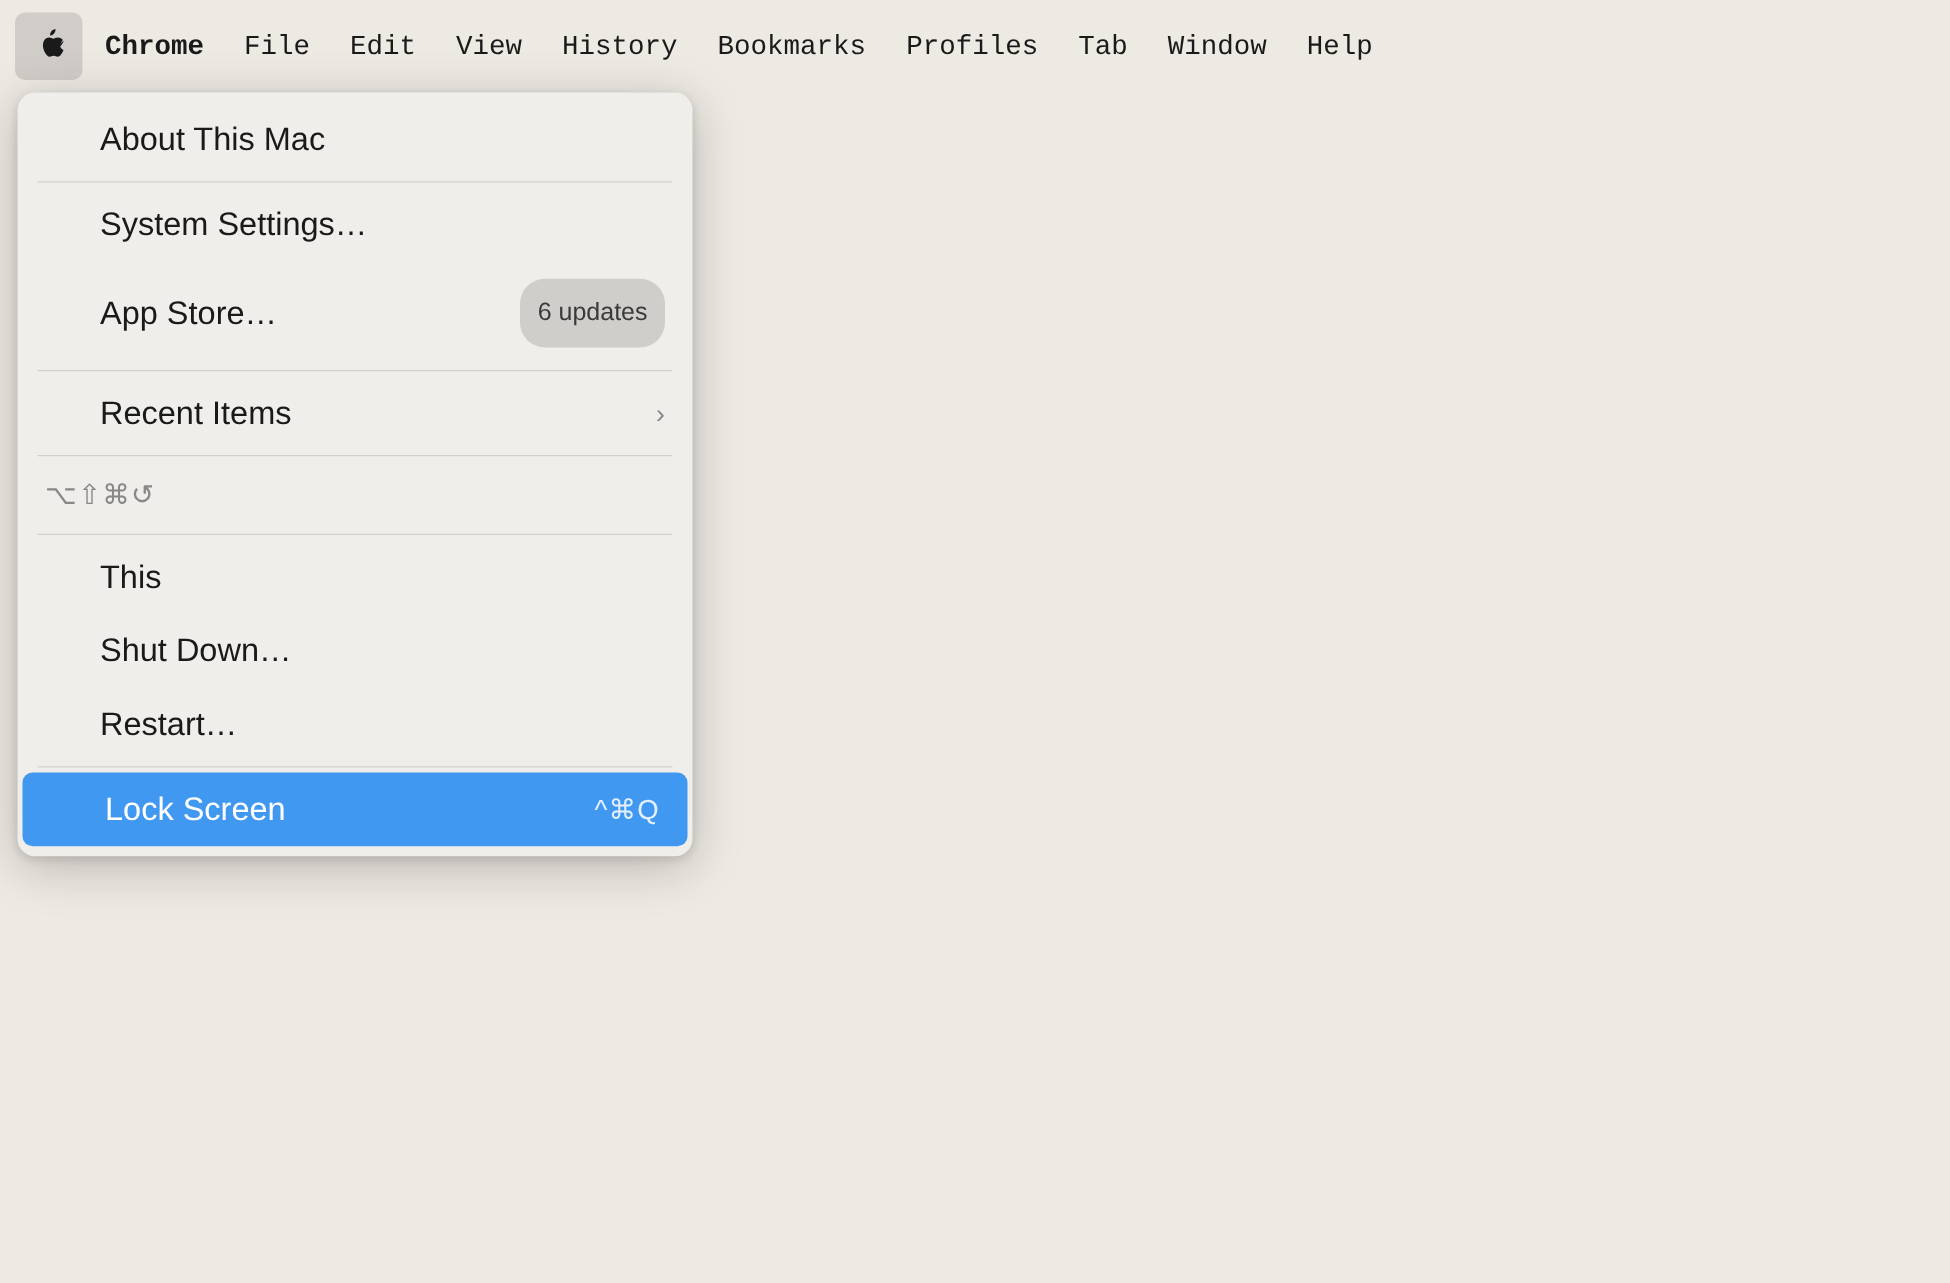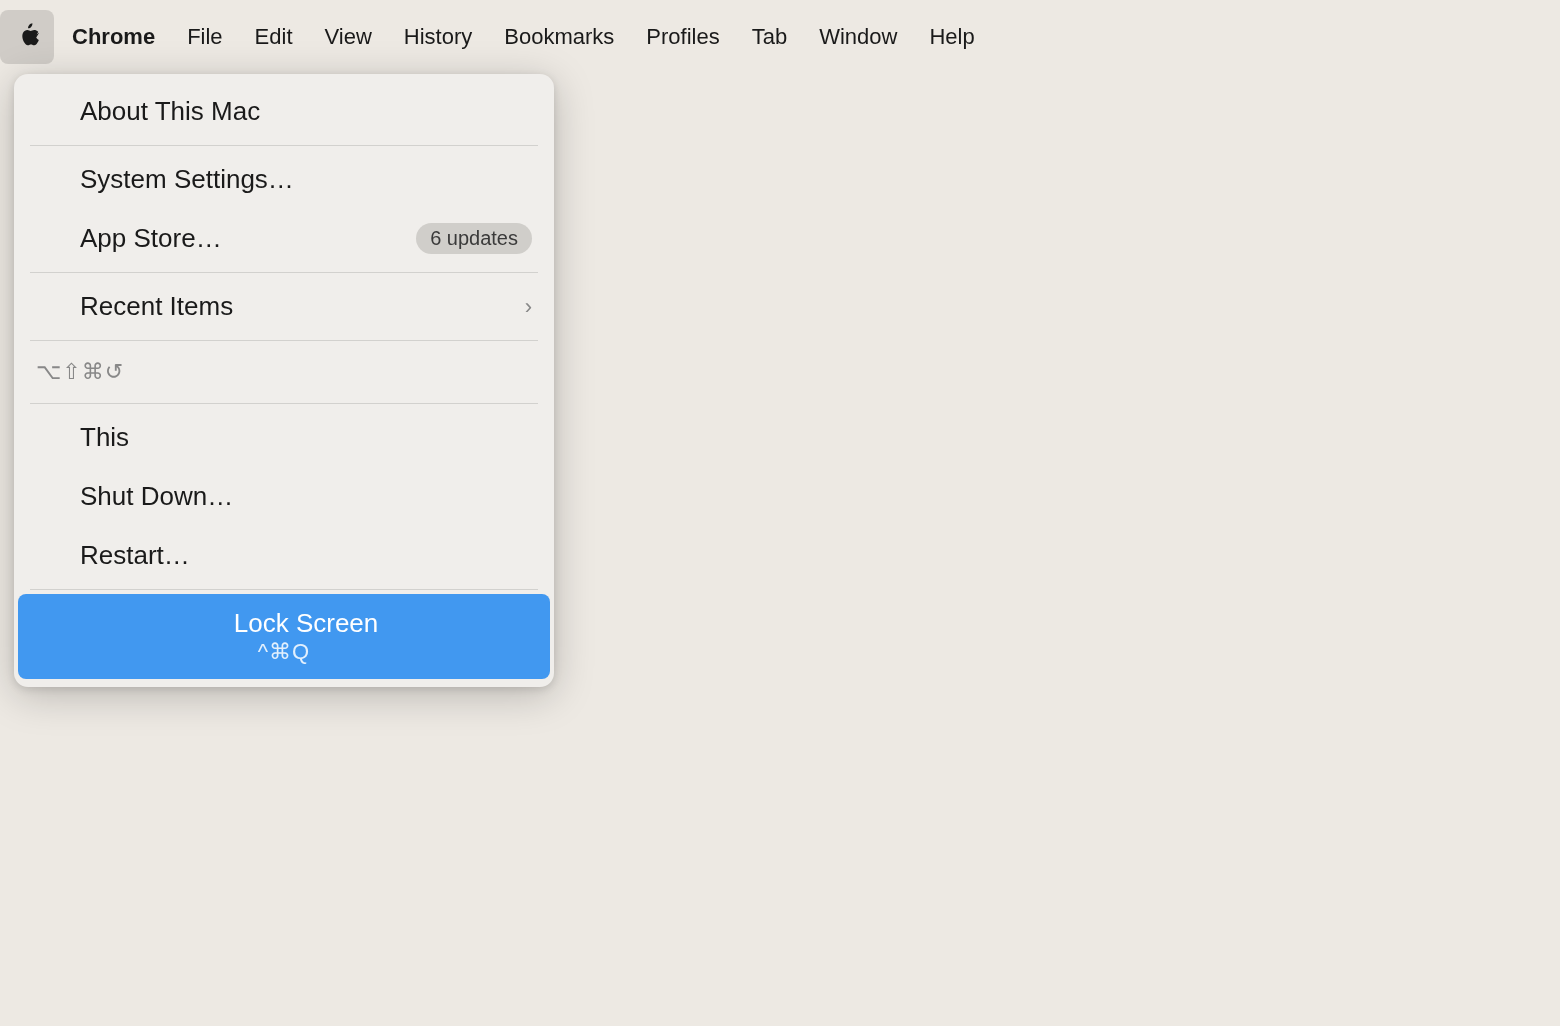--- a/index.html
+++ b/index.html
@@ -20,23 +20,24 @@
     
     .menubar {
       position: absolute;
       top: 0;
       left: 0;
       right: 0;
       height: 74px;
       background-color: rgba(237, 233, 227, 0.95);
       display: flex;
       align-items: center;
-      padding: 0 0;
+      padding: 0 12px;
       gap: 4px;
       z-index: 100;
+      font-family: Liberation Mono, monospace;
     }
 
     .apple-logo {
       width: 54px;
       height: 54px;
       display: flex;
       align-items: center;
       justify-content: center;
       border-radius: 8px;
       cursor: pointer;
@@ -79,21 +80,20 @@
       color: #1a1a1a;
       cursor: pointer;
       border-radius: 0;
     }
 
     .menu-item.highlighted {
       background-color: #4198f0;
       color: #ffffff;
       border-radius: 8px;
       margin: 0 4px;
-      flex-direction: column;
     }
 
     .menu-item-label {
       font-size: 26px;
       margin-left: 44px;
     }
 
     .menu-item-shortcut {
       font-size: 22px;
       color: #888;
@@ -107,21 +107,21 @@
     .menu-divider {
       height: 1px;
       background-color: rgba(0,0,0,0.12);
       margin: 4px 16px;
     }
 
     .updates-badge {
       background-color: #d0ceca;
       color: #3a3a3a;
       font-size: 20px;
-      padding: 4px 14px;
+      padding: 16px 14px;
       border-radius: 20px;
       font-weight: 500;
     }
 
     .chevron-right {
       font-size: 22px;
       color: #888;
     }
 
     

